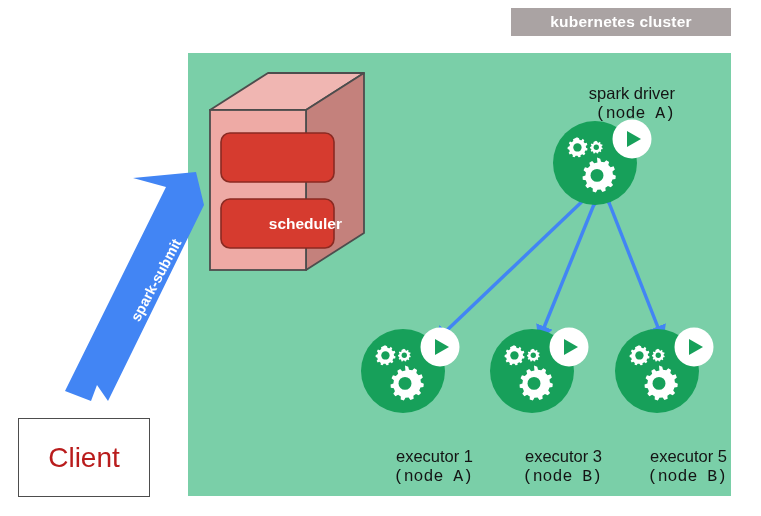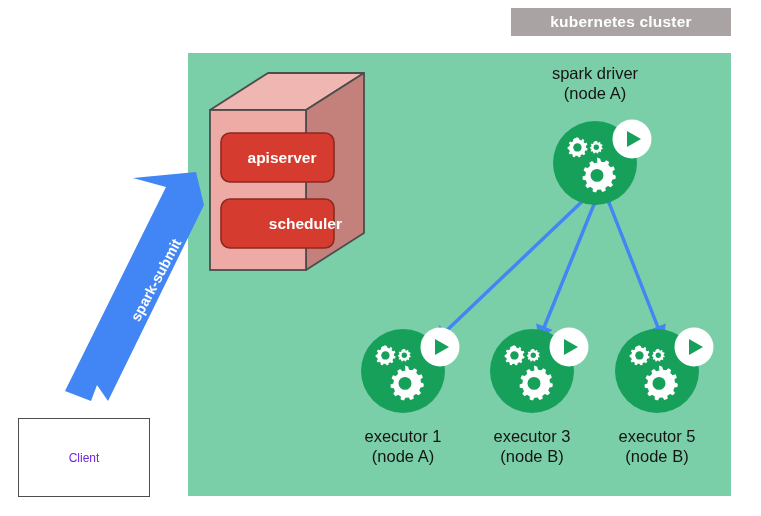--- a/index.html
+++ b/index.html
@@ -53,44 +53,45 @@
     width: 132px;
     height: 79px;
     background: #ffffff;
     border: 1.6px solid #4d4d4d;
     display: flex;
     align-items: center;
     justify-content: center;
     box-sizing: border-box;
   }
   #client-box span {
-    font-size: 12px;
-    color: #6d28d9;
+    font-size: 28px;
+    color: #b91c1c;
     font-family: "Liberation Sans", sans-serif;
   }
   
   .svc-label {
     position: absolute;
     color: #ffffff;
     font-weight: bold;
     font-size: 15.5px;
     font-family: "Liberation Sans", sans-serif;
     text-align: center;
     width: 120px;
   }
   
   .caption {
     position: absolute;
-    text-align: center;
+    text-align: right;
     font-size: 16.5px;
     color: #141414;
     font-family: "Liberation Sans", sans-serif;
     line-height: 1.2;
-  }
-  .caption .l2 { display: block; }
+    margin-top: 20px;
+  }
+  .caption .l2 { display: block; font-family: Liberation Mono, monospace; }
   
   #spark-submit-label {
     position: absolute;
     left: 96px;
     top: 272px;
     width: 120px;
     text-align: center;
     color: #ffffff;
     font-weight: bold;
     font-size: 14.5px;
@@ -187,21 +188,20 @@
       <use href="#gear2" x="628" y="344" width="22" height="22"></use>
       <use href="#gear2" x="651" y="348" width="14" height="14"></use>
       <use href="#gear" x="640" y="364" width="38" height="38"></use>
     </g>
   </svg>
 
   <div id="cluster-badge">
     <span>kubernetes cluster</span>
   </div>
 
-  <div class="svc-label" style="left:222px; top:149px;">apiserver</div>
   <div class="svc-label" style="left:222px; top:215px;text-align:right;">scheduler</div>
 
   <div id="spark-submit-label">spark-submit</div>
 
   <div id="client-box">
     <span>Client</span>
   </div>
 
   <div class="caption" style="left:515px; top:64px; width:160px;">
     <span>spark driver</span>

